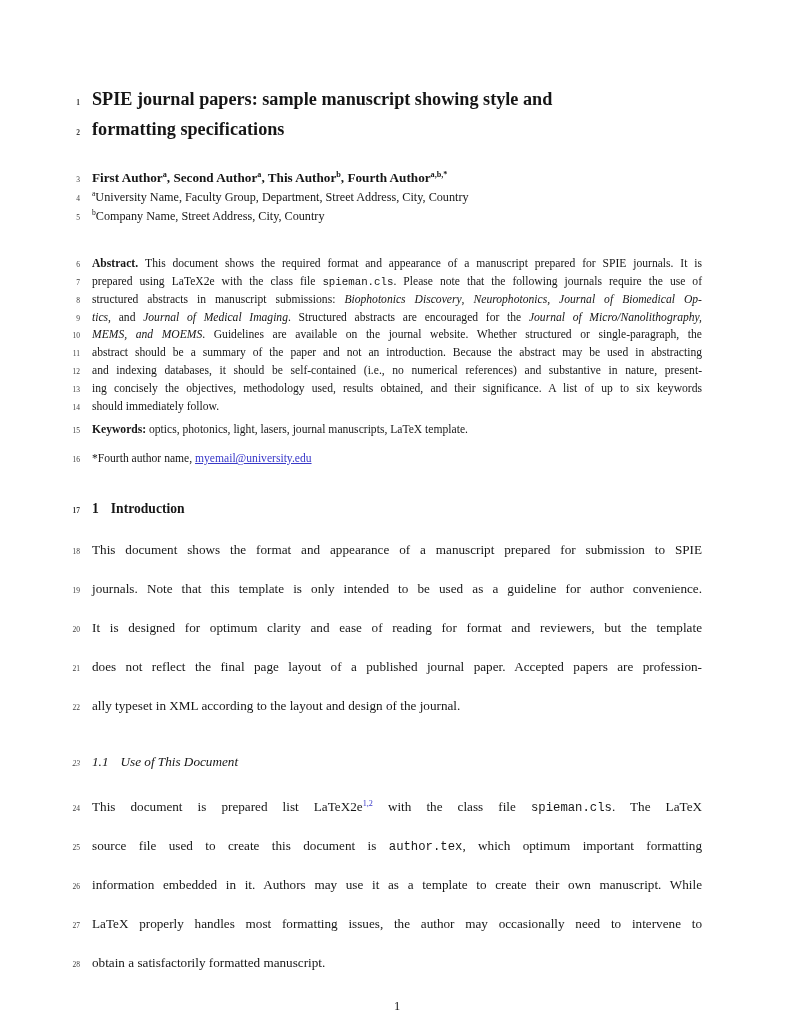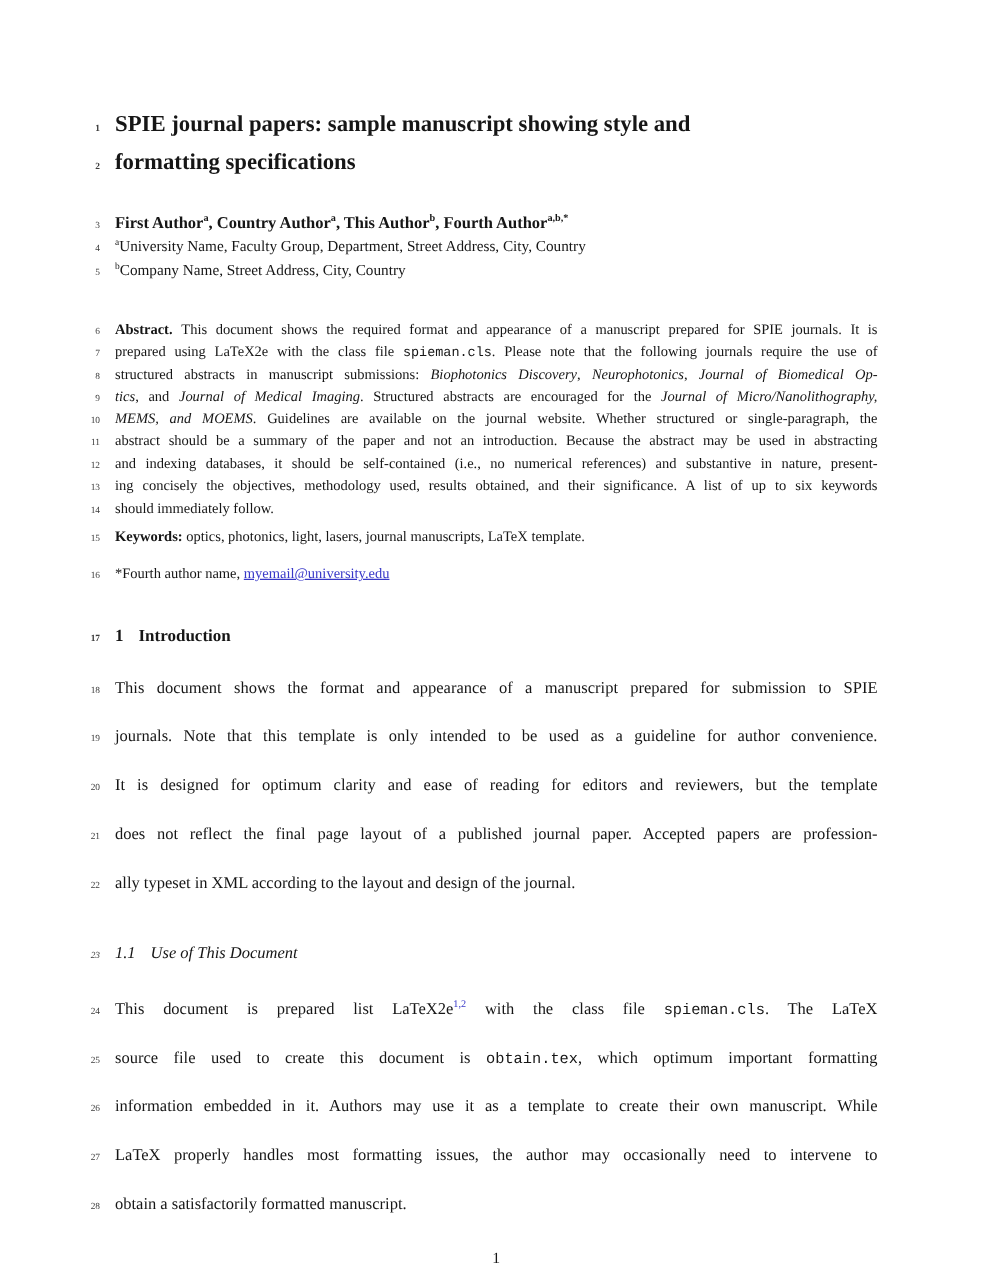--- a/index.html
+++ b/index.html
@@ -63,21 +63,21 @@
       </div>
     <div class="line">
         <span class="num">2</span>
         <span class="txt">formatting specifications</span>
       </div>
   </div>
 
   <div class="byline-block">
     <div class="line">
         <span class="num">3</span>
-        <span class="txt"><span>First Author</span><sup class="s">a</sup><span>, Country Author</span><sup class="s">a</sup><span>, This Author</span><sup class="s">b</sup><span>, Fourth Author</span><sup class="s">a,b,*</sup></span>
+        <span class="txt"><span>First Author</span><sup class="s">a</sup><span>, Second Author</span><sup class="s">a</sup><span>, This Author</span><sup class="s">b</sup><span>, Fourth Author</span><sup class="s">a,b,*</sup></span>
       </div>
   </div>
 
   <div class="affil-block">
     <div class="line">
         <span class="num">4</span>
         <span class="txt"><sup class="s">a</sup><span>University Name, Faculty Group, Department, Street Address, City, Country</span></span>
       </div>
     <div class="line">
         <span class="num">5</span>
@@ -149,21 +149,21 @@
     <div class="line j">
         <span class="num">18</span>
         <span class="txt">This document shows the format and appearance of a manuscript prepared for submission to SPIE</span>
       </div>
     <div class="line j">
         <span class="num">19</span>
         <span class="txt">journals. Note that this template is only intended to be used as a guideline for author convenience.</span>
       </div>
     <div class="line j">
         <span class="num">20</span>
-        <span class="txt">It is designed for optimum clarity and ease of reading for editors and reviewers, but the template</span>
+        <span class="txt">It is designed for optimum clarity and ease of reading for format and reviewers, but the template</span>
       </div>
     <div class="line j">
         <span class="num">21</span>
         <span class="txt">does not reflect the final page layout of a published journal paper. Accepted papers are profession-</span>
       </div>
     <div class="line">
         <span class="num">22</span>
         <span class="txt">ally typeset in XML according to the layout and design of the journal.</span>
       </div>
   </div>
@@ -175,21 +175,21 @@
       </div>
   </div>
 
   <div class="para-block para2">
     <div class="line j">
         <span class="num">24</span>
         <span class="txt"><span>This document is prepared list LaTeX2e</span><sup class="s cite">1,2</sup><span> with the class file </span><span class="mono">spieman.cls</span><span>. The LaTeX</span></span>
       </div>
     <div class="line j">
         <span class="num">25</span>
-        <span class="txt"><span>source file used to create this document is </span><span class="mono">obtain.tex</span><span>, which optimum important formatting</span></span>
+        <span class="txt"><span>source file used to create this document is </span><span class="mono">author.tex</span><span>, which optimum important formatting</span></span>
       </div>
     <div class="line j">
         <span class="num">26</span>
         <span class="txt">information embedded in it. Authors may use it as a template to create their own manuscript. While</span>
       </div>
     <div class="line j">
         <span class="num">27</span>
         <span class="txt">LaTeX properly handles most formatting issues, the author may occasionally need to intervene to</span>
       </div>
     <div class="line">

